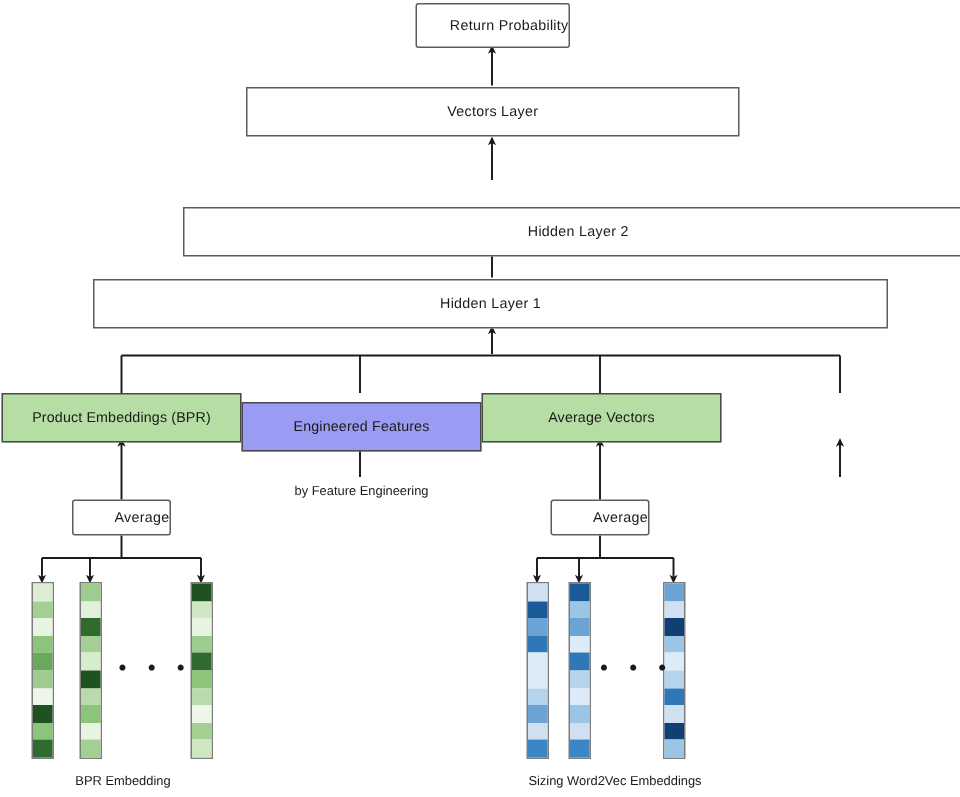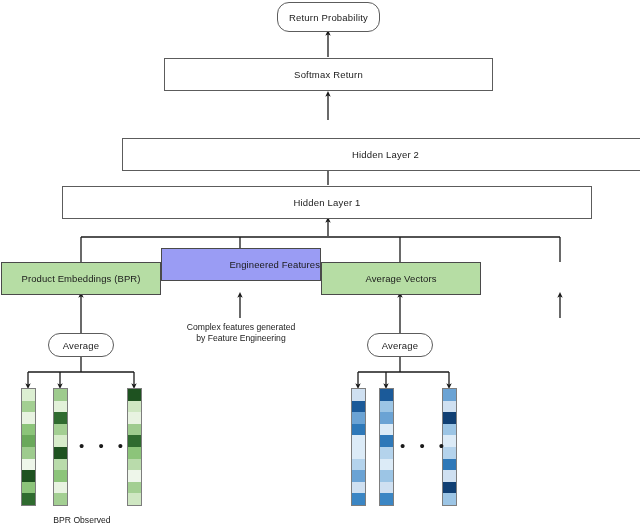--- a/index.html
+++ b/index.html
@@ -10,21 +10,21 @@
   }
   .canvas{position:absolute;left:0;top:0;width:640px;height:531px;}
   svg.wires{position:absolute;left:0;top:0;width:640px;height:531px;pointer-events:none;}
 
   .node{
     position:absolute;box-sizing:border-box;
     display:flex;align-items:center;justify-content:center;
     background:#ffffff;border:1px solid #5c5c5c;
     font-size:9.5px;letter-spacing:.2px;white-space:nowrap;
   }
-  .node.round{border-radius:12px;}
+  .node.round{border-radius:2px;justify-content:flex-end;}
   .feat{
     position:absolute;box-sizing:border-box;
     display:flex;align-items:center;justify-content:center;
     border:1px solid #4a4a4a;font-size:9.5px;letter-spacing:.1px;
     white-space:nowrap;
   }
   .annot{
     position:absolute;font-size:8.6px;line-height:11px;text-align:center;
     color:#1a1a1a;white-space:nowrap;
   }
@@ -88,50 +88,49 @@
       <line x1="386" y1="372" x2="386" y2="386" marker-end="url(#arw)"></line>
       <line x1="449" y1="372" x2="449" y2="386" marker-end="url(#arw)"></line>
     </g>
   </svg>
 
   <div class="node round" style="left:277px;top:2px;width:103px;height:30px;">
     <span>Return Probability</span>
   </div>
 
   <div class="node" style="left:164px;top:58px;width:329px;height:33px;">
-    <span>Softmax Return</span>
+    <span>Vectors Layer</span>
   </div>
 
   <div class="node" style="left:102px;top:138px;width:527px;height:33px;margin-left:20px;">
     <span>Hidden Layer 2</span>
   </div>
 
   <div class="node" style="left:62px;top:186px;width:530px;height:33px;">
     <span>Hidden Layer 1</span>
   </div>
 
   <div class="feat" style="left:1px;top:262px;width:160px;height:33px;background:#b6dda4;">
     <span>Product Embeddings (BPR)</span>
   </div>
-  <div class="feat" style="left:161px;top:248px;width:160px;height:33px;background:#9a9cf4;justify-content:flex-end;">
+  <div class="feat" style="left:161px;top:268px;width:160px;height:33px;background:#9a9cf4;">
     <span>Engineered Features</span>
   </div>
   <div class="feat" style="left:321px;top:262px;width:160px;height:33px;background:#b6dda4;">
     <span>Average Vectors</span>
   </div>
 
   <div class="node round" style="left:48px;top:333px;width:66px;height:24px;">
     <span>Average</span>
   </div>
   <div class="node round" style="left:367px;top:333px;width:66px;height:24px;">
     <span>Average</span>
   </div>
 
   <div class="annot" style="left:160px;top:322px;width:162px;">
-    <div>Complex features generated</div>
     <div>by Feature Engineering</div>
   </div>
 
   <div class="colgroup" style="left:0;top:0;width:160px;height:531px;">
     <div class="col" style="left:21px;top:388px;width:15px;height:118px;">
         <div class="cell" style="background: rgb(220, 239, 210);"></div>
         <div class="cell" style="background: rgb(163, 207, 146);"></div>
         <div class="cell" style="background: rgb(232, 243, 225);"></div>
         <div class="cell" style="background: rgb(140, 196, 122);"></div>
         <div class="cell" style="background: rgb(106, 168, 91);"></div>
@@ -159,21 +158,21 @@
         <div class="cell" style="background: rgb(232, 243, 225);"></div>
         <div class="cell" style="background: rgb(158, 203, 142);"></div>
         <div class="cell" style="background: rgb(47, 107, 47);"></div>
         <div class="cell" style="background: rgb(140, 196, 122);"></div>
         <div class="cell" style="background: rgb(185, 219, 171);"></div>
         <div class="cell" style="background: rgb(238, 246, 234);"></div>
         <div class="cell" style="background: rgb(163, 207, 146);"></div>
         <div class="cell" style="background: rgb(207, 231, 194);"></div>
       </div>
     <div class="dots" style="left:79px;top:438px;">•  •  •</div>
-    <div class="collabel" style="left:11px;top:515px;width:142px;">BPR Observed</div>
+    <div class="collabel" style="left:11px;top:515px;width:142px;">BPR Embedding</div>
   </div>
 
   <div class="colgroup" style="left:0;top:0;width:640px;height:531px;">
     <div class="col" style="left:351px;top:388px;width:15px;height:118px;">
         <div class="cell" style="background: rgb(207, 224, 241);"></div>
         <div class="cell" style="background: rgb(27, 90, 153);"></div>
         <div class="cell" style="background: rgb(107, 163, 212);"></div>
         <div class="cell" style="background: rgb(46, 120, 184);"></div>
         <div class="cell" style="background: rgb(220, 235, 247);"></div>
         <div class="cell" style="background: rgb(220, 235, 247);"></div>
@@ -200,15 +199,16 @@
         <div class="cell" style="background: rgb(16, 63, 115);"></div>
         <div class="cell" style="background: rgb(156, 197, 229);"></div>
         <div class="cell" style="background: rgb(220, 235, 247);"></div>
         <div class="cell" style="background: rgb(180, 211, 236);"></div>
         <div class="cell" style="background: rgb(46, 120, 184);"></div>
         <div class="cell" style="background: rgb(207, 224, 241);"></div>
         <div class="cell" style="background: rgb(16, 63, 115);"></div>
         <div class="cell" style="background: rgb(156, 197, 229);"></div>
       </div>
     <div class="dots" style="left:400px;top:438px;">•  •  •</div>
+    <div class="collabel" style="left:320px;top:515px;width:180px;">Sizing Word2Vec Embeddings</div>
   </div>
 
 </div>
 
 </body></html>

